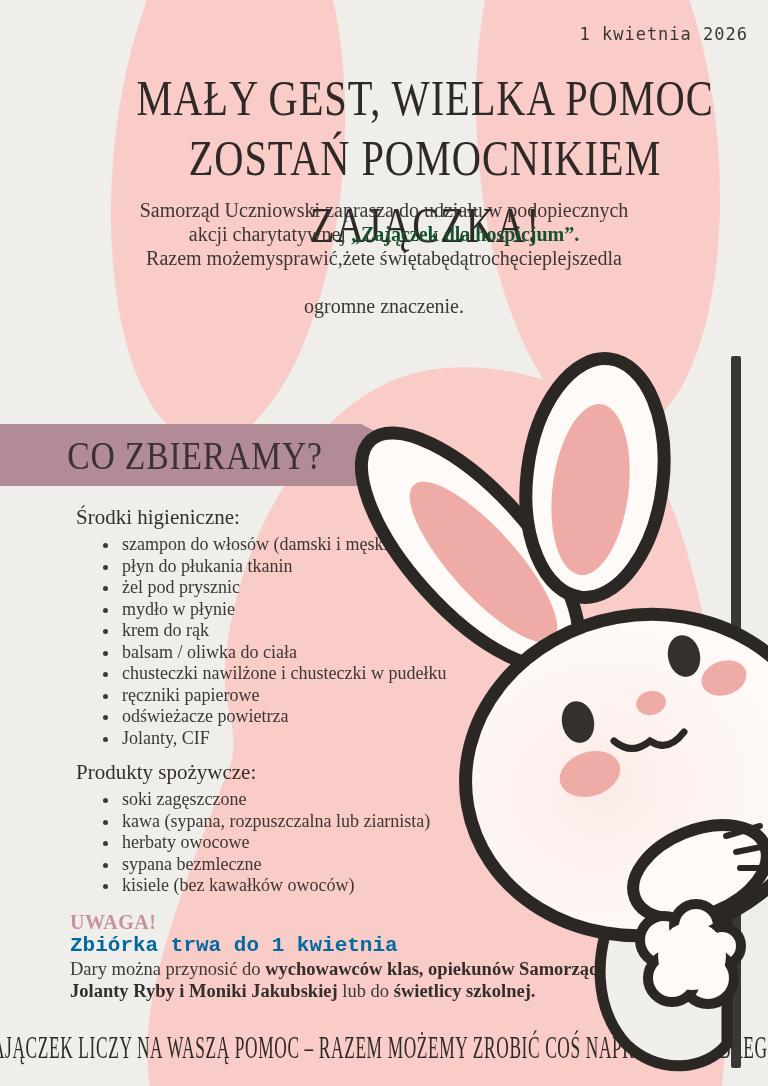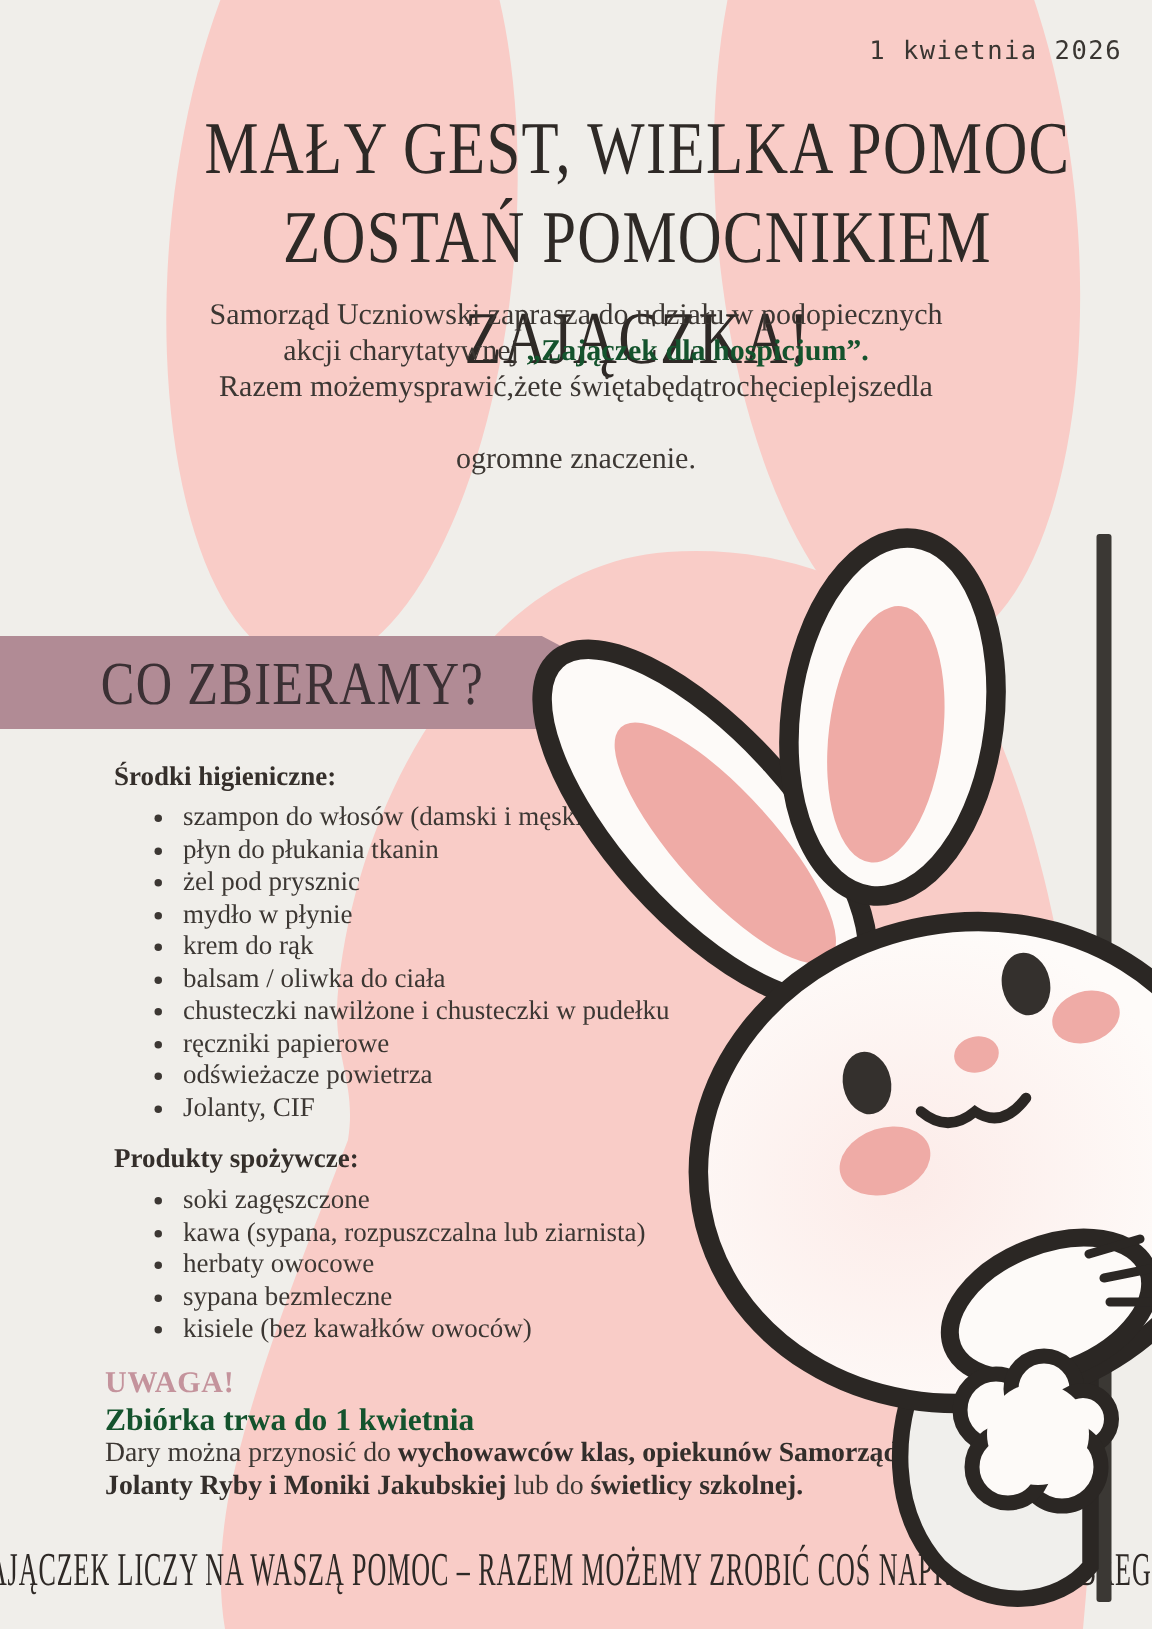--- a/index.html
+++ b/index.html
@@ -34,28 +34,28 @@
     background:#b18b95;
     clip-path:polygon(0 0, 86% 0, 100% 50%, 86% 100%, 0 100%);
     display:flex; align-items:center;
   }
   .banner-inner {
     width:390px; text-align:center; font-size:40px; color:#3b3034;
     letter-spacing:1px; transform:scale(0.84,1.02);
   }
 
   .lists { position:absolute; left:76px; top:504px; width:430px; }
-  .list-header { font-weight:bold; font-size:18px; line-height:26px; color:#352f2b; }
+  .list-header { font-weight:normal; font-size:21px; line-height:26px; color:#352f2b; }
   ul.items { margin:4px 0 10px 0; padding-left:44px; font-size:18px; line-height:21.5px;
              color:#3c3733; list-style:disc; }
   ul.items li { padding-left:2px; }
 
   .notice { position:absolute; top:910px; left:70px; width:696px; z-index:1; }
   .notice-heading { font-size:20px; font-weight:bold; letter-spacing:0.5px; color:#c4939c; line-height:24px; }
-  .notice-sub { font-size:21px; font-weight:bold; color:#14532d; line-height:24px; }
+  .notice-sub { font-size:21px; font-weight:bold; color:#0369a1; line-height:24px;font-family:Liberation Mono, monospace; }
   .notice-line { font-size:18.5px; line-height:22px; color:#3c3733; }
   .notice-line b { color:#332e2b; }
 
   .footer-line {
     position:absolute; left:50%; top:1032px; white-space:nowrap;
     font-size:28px; letter-spacing:1px; color:#2e2926;
     transform:translateX(-50%) scale(0.62,1.12);
   }
 </style>
 </head>

